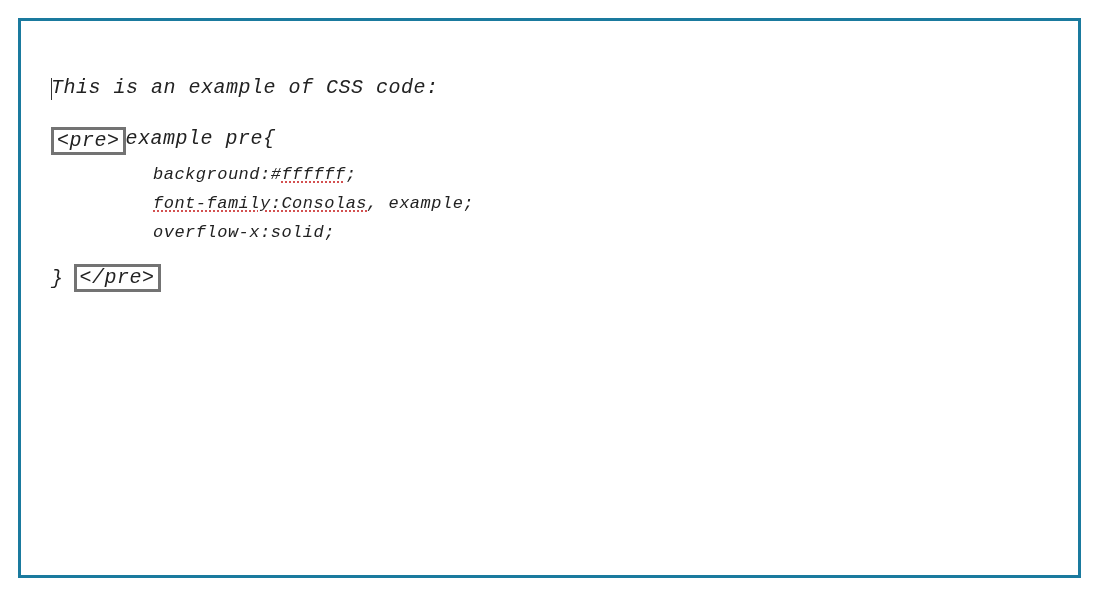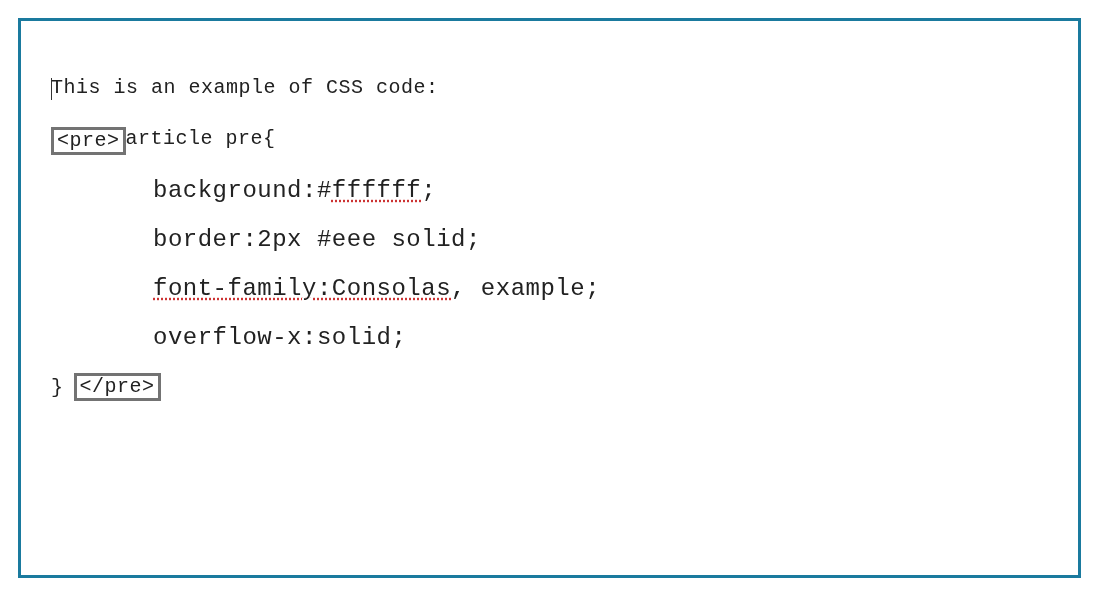--- a/index.html
+++ b/index.html
@@ -13,20 +13,21 @@
       background: #ffffff;
       padding: 18px;
       font-family: Consolas, "Courier New", monospace;
     }
     .outer-box {
       border: 3px solid #1a7a9e;
       width: 100%;
       height: 100%;
       padding: 55px 30px 30px 30px;
       position: relative;
+      font-style: italic;
     }
     .cursor-mark {
       position: absolute;
       left: 30px;
       top: 57px;
       width: 1px;
       height: 22px;
       background: #333;
     }
     .intro {
@@ -45,24 +46,24 @@
       line-height: 1.2;
     }
     .pre-box {
       border: 3px solid #737373;
       padding: 1px 3px;
       display: inline-block;
       line-height: 1;
     }
     .indent {
       padding-left: 102px;
-      font-size: 24px;
+      font-size: 17px;
       color: #222;
       letter-spacing: 0.5px;
-      margin-top: 22px;
+      margin-top: 10px;
     }
     .closing {
       font-size: 20px;
       color: #222;
       letter-spacing: 0.5px;
       margin-top: 22px;
       display: flex;
       align-items: center;
       gap: 10px;
     }
@@ -79,28 +80,27 @@
 </head>
 <body>
 
 <div class="outer-box">
   <div class="cursor-mark"></div>
 
   <div class="intro">This is an example of CSS code:</div>
 
   <div class="code-row">
     <span class="pre-box">&lt;pre&gt;</span>
-    <span>article pre{</span>
+    <span>example pre{</span>
   </div>
 
   <div class="indent">
     <span>background:#</span><span class="spellcheck">ffffff</span><span class="punct">;</span>
   </div>
 
-  <div class="indent">border:2px #eee solid;</div>
 
 
   <div class="indent">
     <span class="spellcheck">font-family:Consolas</span><span class="punct">, example;</span>
   </div>
 
 
 
   <div class="indent">overflow-x:solid;</div>
 

